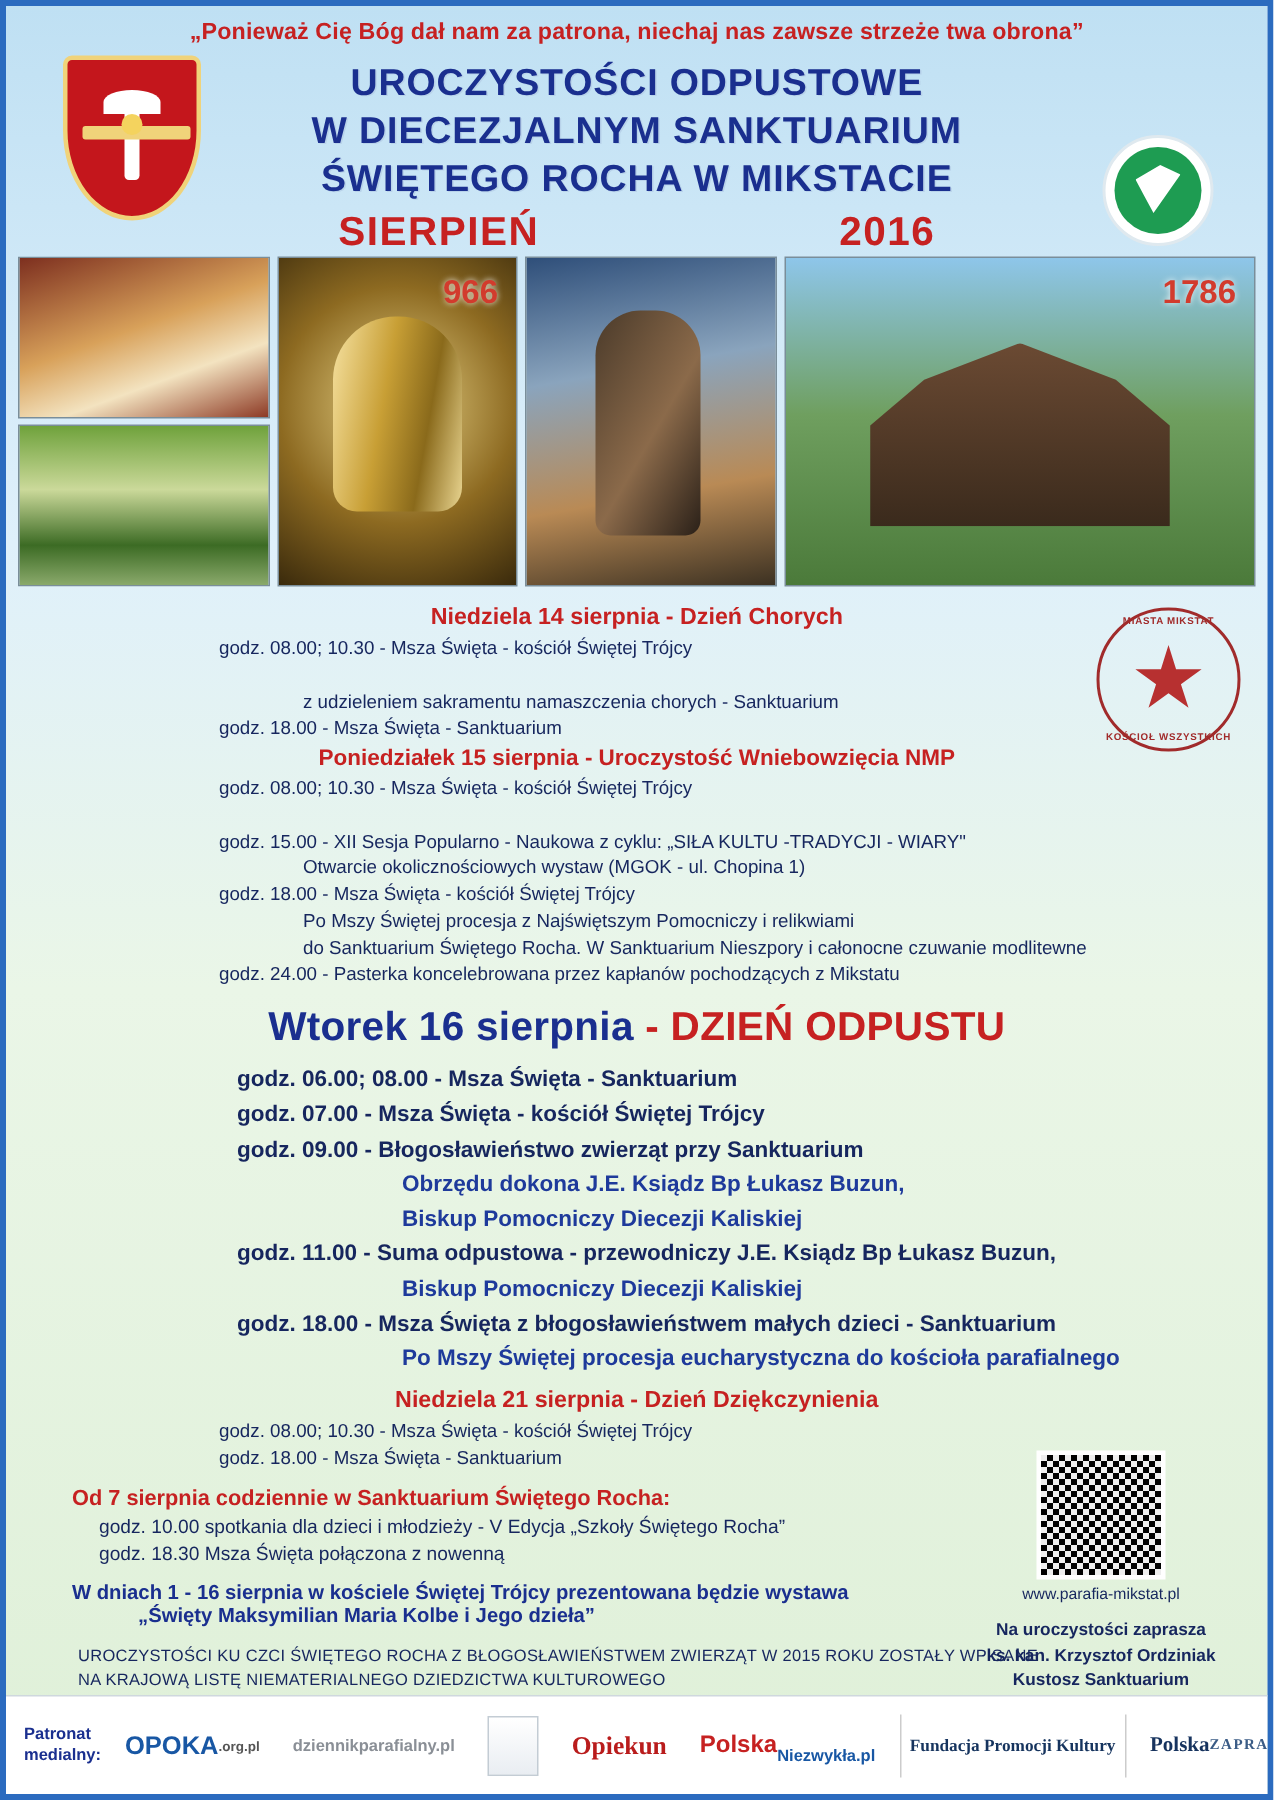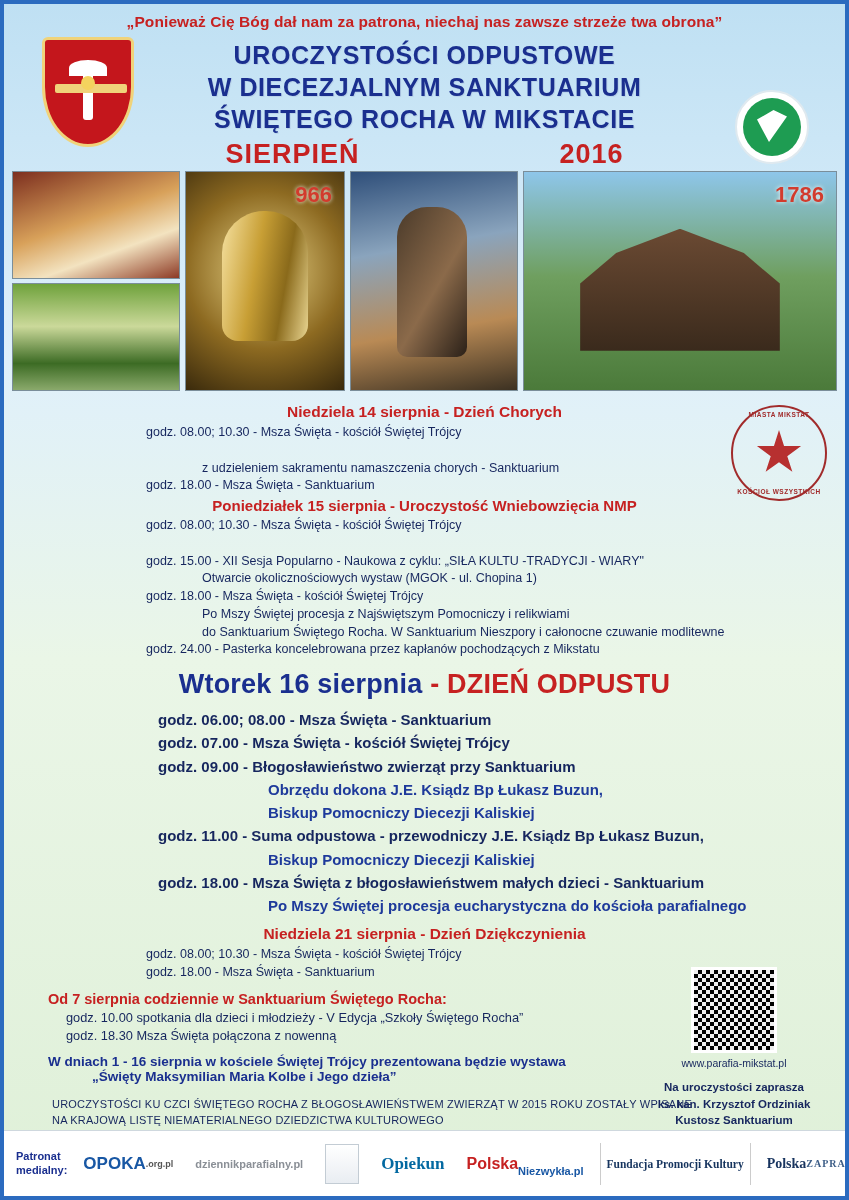--- a/index.html
+++ b/index.html
@@ -253,21 +253,21 @@
   .footer .patronat { font-size: 11px; font-weight: bold; color: #1a2f8f; width: 72px; line-height: 1.25; }
   .logo-box {
     height: 42px; display: flex; align-items: center; justify-content: center;
     font-size: 11px; color: #17335e; font-weight: bold; text-align: center;
     padding: 0 6px; white-space: nowrap;
   }
   .lb-opoka { color:#1857a4; font-size: 17px; }
   .lb-opoka small { font-size: 9px; color:#555; }
   .lb-dz { color:#8a8f96; font-size: 11px; }
   .lb-mikstat { width: 34px; height: 40px; background: linear-gradient(#fff,#e9edf2); border:1px solid #c3ccd4; }
-  .lb-opiekun { font-family:"Liberation Serif", serif; font-size: 17px; color:#0369a1; }
+  .lb-opiekun { font-family:"Liberation Serif", serif; font-size: 17px; color:#b91c1c; }
   .lb-polska { color:#c62121; font-size: 16px; }
   .lb-polska small { display:block; color:#1857a4; font-size: 11px; margin-top: 15px; }
   .lb-fpk { font-family:"Liberation Serif", serif; font-size: 11.5px; color:#16345e; border-left:1px solid #ccc; border-right:1px solid #ccc; }
   .lb-pz, .lb-kz { font-family:"Liberation Serif", serif; font-size: 14px; color:#17335e; line-height:1.1; }
   .lb-pz small, .lb-kz small { display:block; font-size: 10px; color:#3b5c86; letter-spacing:1px; }
 </style>
 </head>
 <body>
 
 <div class="poster">

